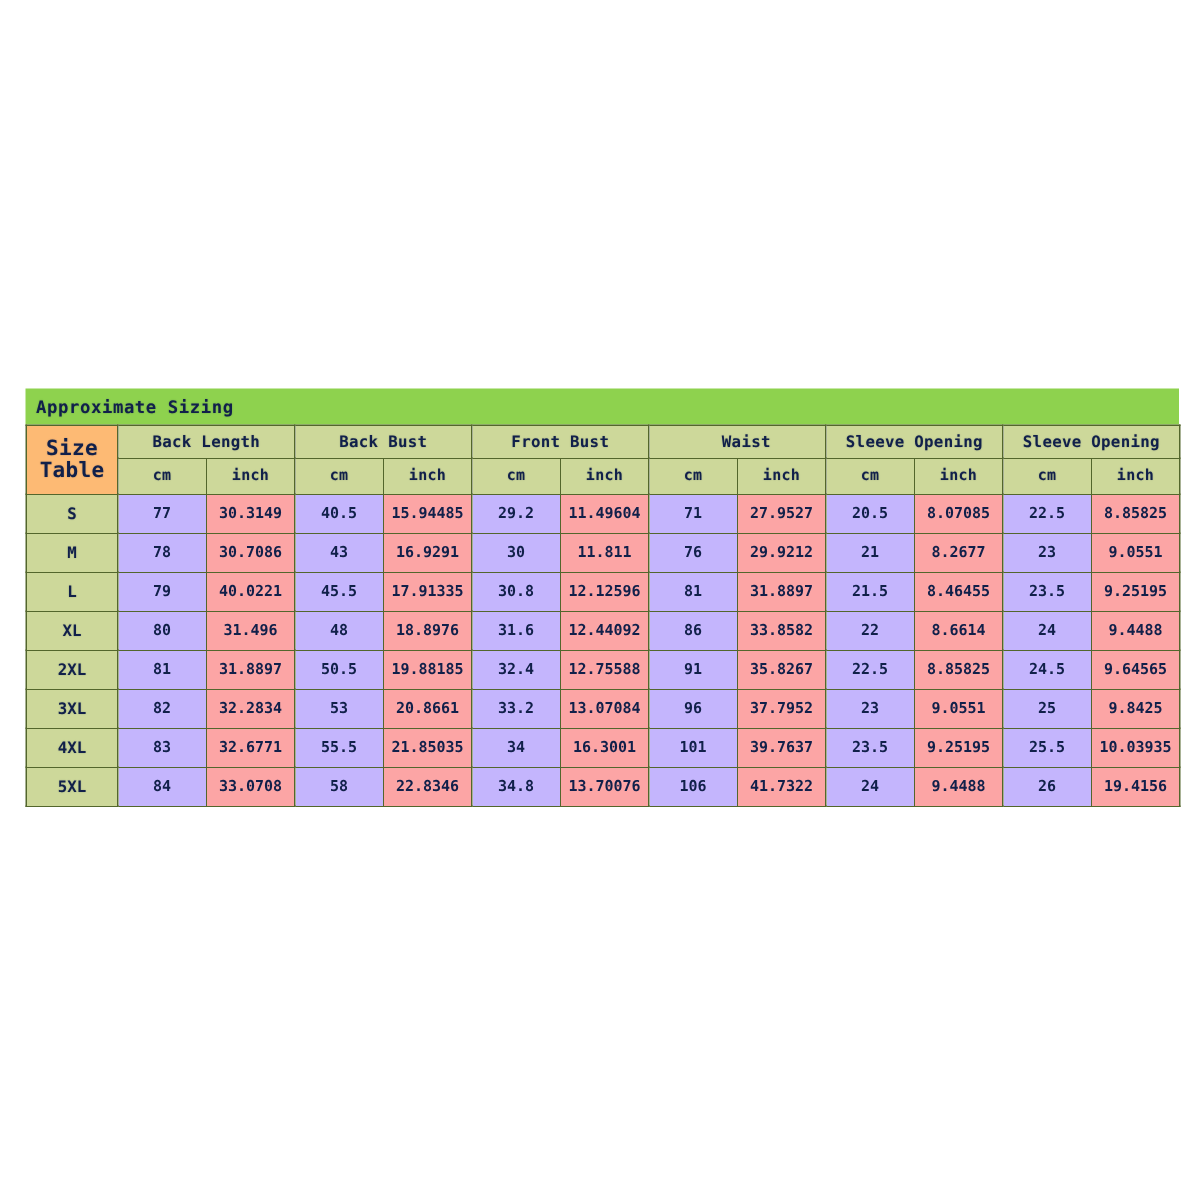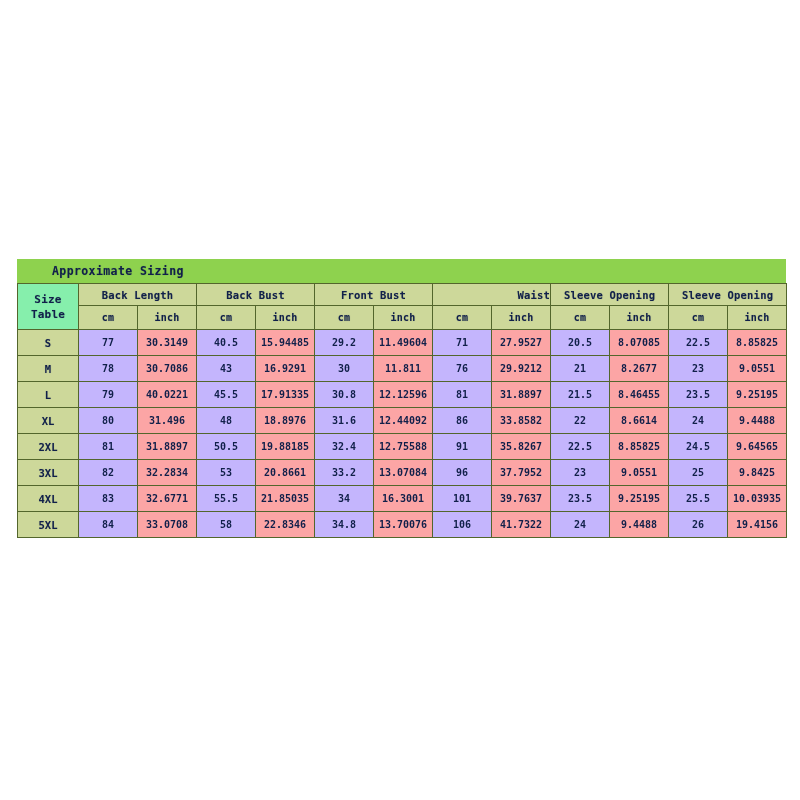--- a/index.html
+++ b/index.html
@@ -29,21 +29,20 @@
     align-items: center;
     padding-left: 7px;
     box-sizing: border-box;
   }
   .title-bar .title-text {
     font-size: 11.5px;
     font-weight: bold;
     color: #11204a;
     letter-spacing: 0.4px;
     text-shadow: 0 0 1px rgba(17,32,74,0.35);
-    margin-left: 28px;
   }
 
   table.size-table {
     border-collapse: collapse;
     table-layout: fixed;
     width: 769px;
     border-top: 1px solid #4a5a2a;
   }
 
   table.size-table td,
@@ -65,30 +64,30 @@
     font-size: 10.5px;
     letter-spacing: 0.2px;
     text-shadow: 0 0 1px rgba(17,32,74,0.3);
   }
   .hdr-group {
     height: 21px;
     text-align: left;
     padding-left: 6px;
   }
   .hdr-group.center {
-    text-align: right;
+    text-align: center;
     padding-left: 12px;
   }
   .hdr-unit {
     height: 23px;
     font-size: 10px;
   }
   .hdr-size {
-    background: #86efac;
-    font-size: 11px;
+    background: #fdba74;
+    font-size: 14px;
     line-height: 15px;
     height: 44px;
   }
 
   
   .row-label {
     background: #cdd89a;
     font-size: 10.5px;
     height: 25px;
     text-shadow: 0 0 1px rgba(17,32,74,0.3);

